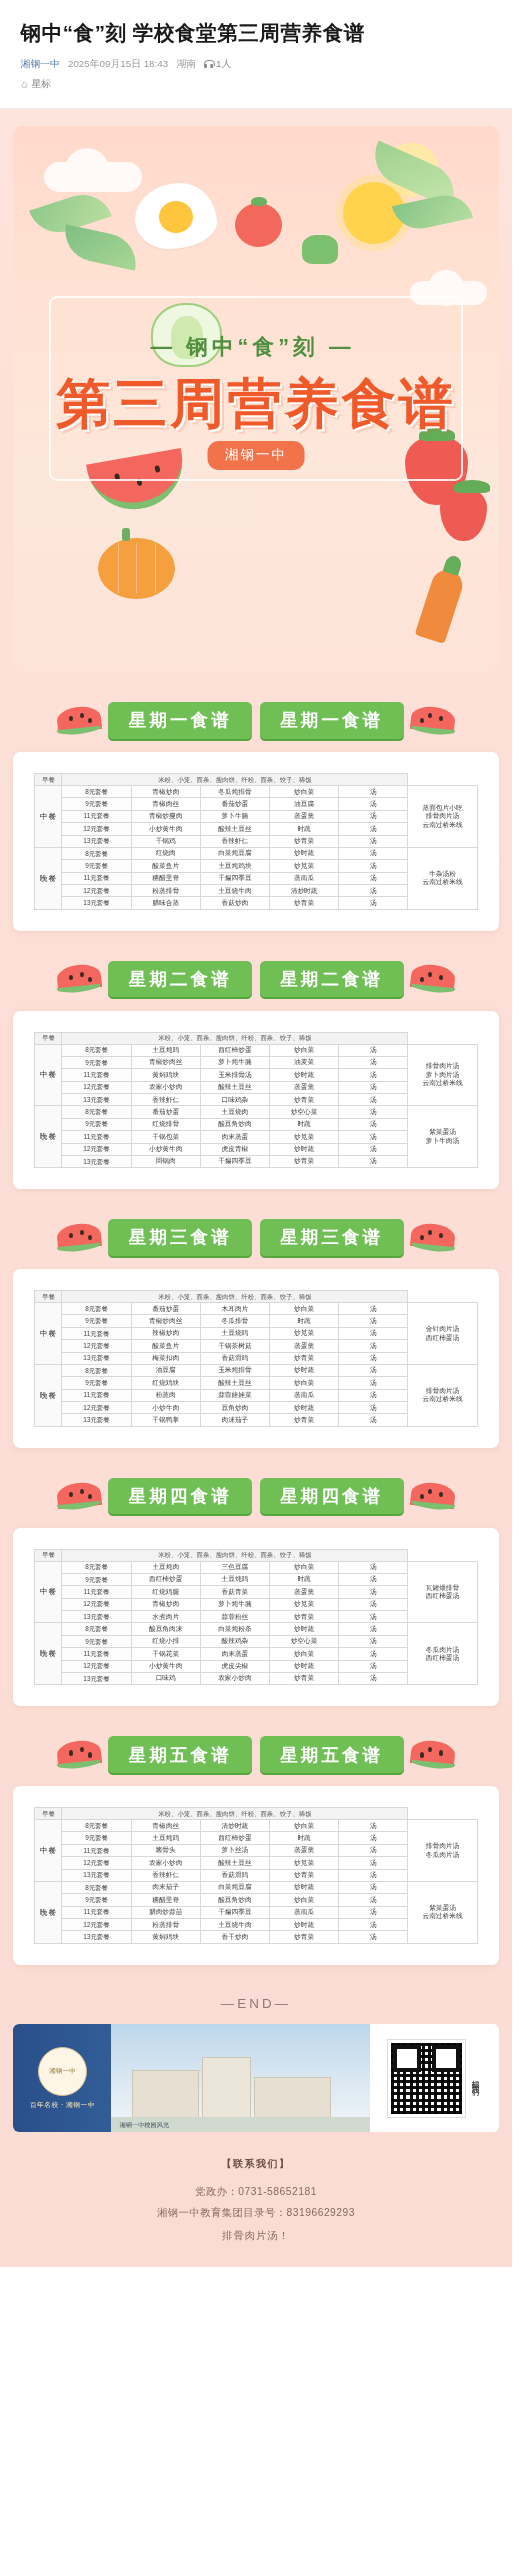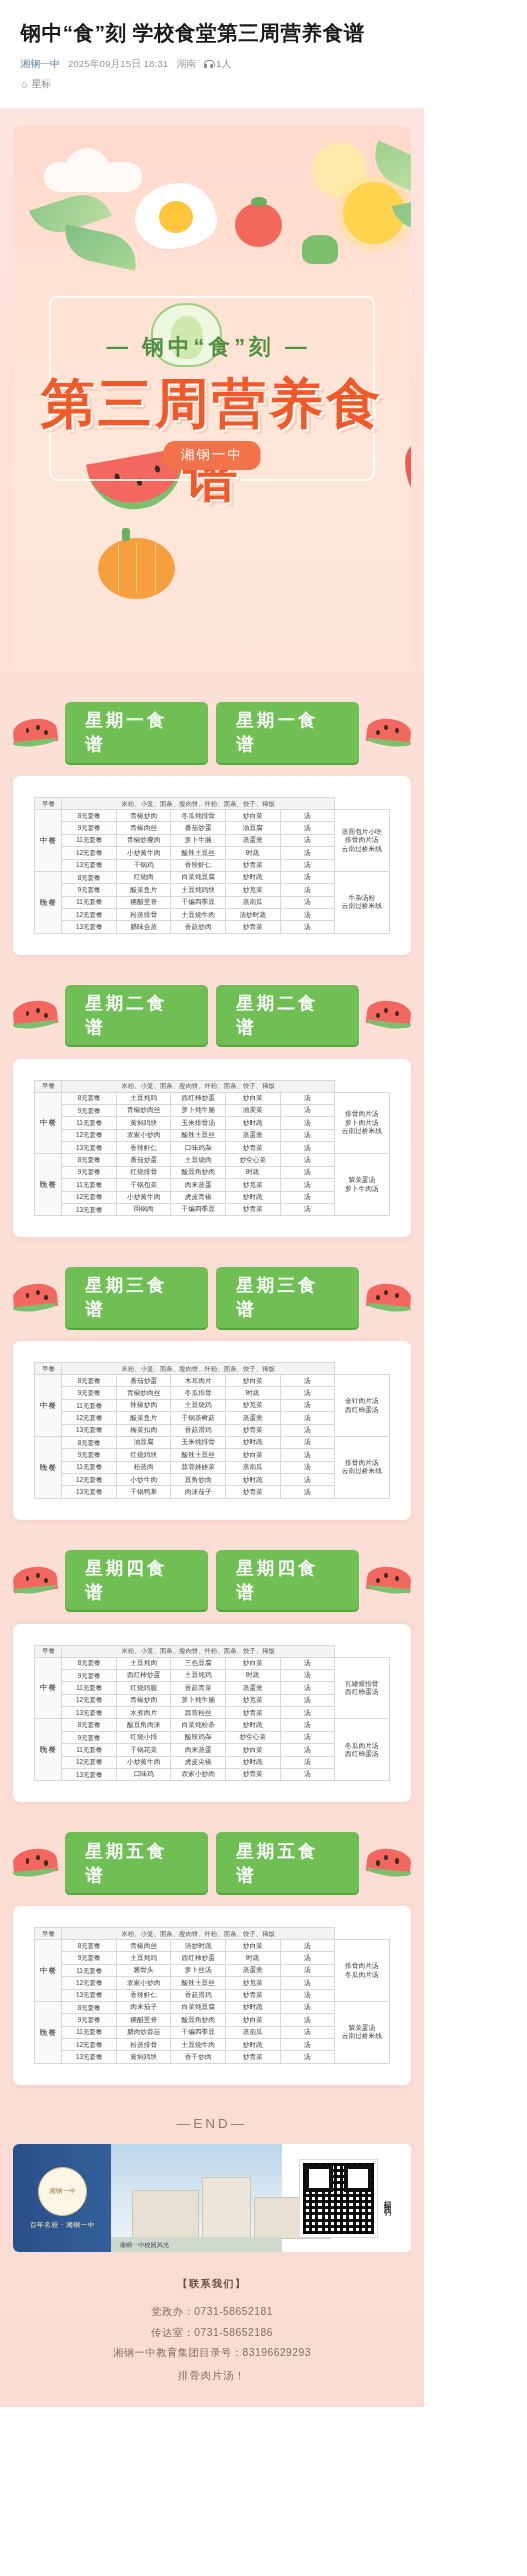--- a/index.html
+++ b/index.html
@@ -3,21 +3,21 @@
 <meta charset="utf-8">
 <style>
   * { box-sizing: border-box; }
   html, body { margin: 0; padding: 0; }
   body {
     width: 528px;
     background: #ffffff;
     font-family: "Liberation Sans", sans-serif;
     color: #333;
   }
-  .page { width: 424px; position: relative; }
+  .page { width: 512px; position: relative; }
 
   
   .article-header {
     padding: 18.5px 20.6px 9.3px 20.6px;
     background: #ffffff;
   }
   .article-title {
     font-size: 20.6px;
     font-weight: bold;
     color: #1a1a1a;
@@ -361,21 +361,21 @@
 </style>
 </head>
 <body>
 
 <div class="page">
 
   <div class="article-header">
     <div class="article-title">钢中“食”刻 学校食堂第三周营养食谱</div>
     <div class="meta-row">
       <span class="meta-account">湘钢一中</span>
-      <span class="meta-item">2025年09月15日 18:31</span>
+      <span class="meta-item">2025年09月15日 18:43</span>
       <span class="meta-item">湖南</span>
       <span class="meta-listen">
         <span class="headphone"></span>
         <span>1人</span>
       </span>
     </div>
     <div class="star-row">
       <span class="star-glyph">✩</span>
       <span>星标</span>
     </div>
@@ -982,21 +982,20 @@
         <div class="promo-right">
           <div class="qr"></div>
           <div class="qr-side">扫码关注我们</div>
         </div>
       </div>
 
       <div class="contact">
         <div class="contact-title">【联系我们】</div>
         <div id="contact-lines">
             <div class="contact-line">党政办：0731-58652181</div>
-            <div class="contact-line">传达室：0731-58652186</div>
             <div class="contact-line">湘钢一中教育集团目录号：83196629293</div>
           </div>
         <div class="contact-final">排骨肉片汤！</div>
       </div>
 
     </div>
   </div>
 </div>
 
 

